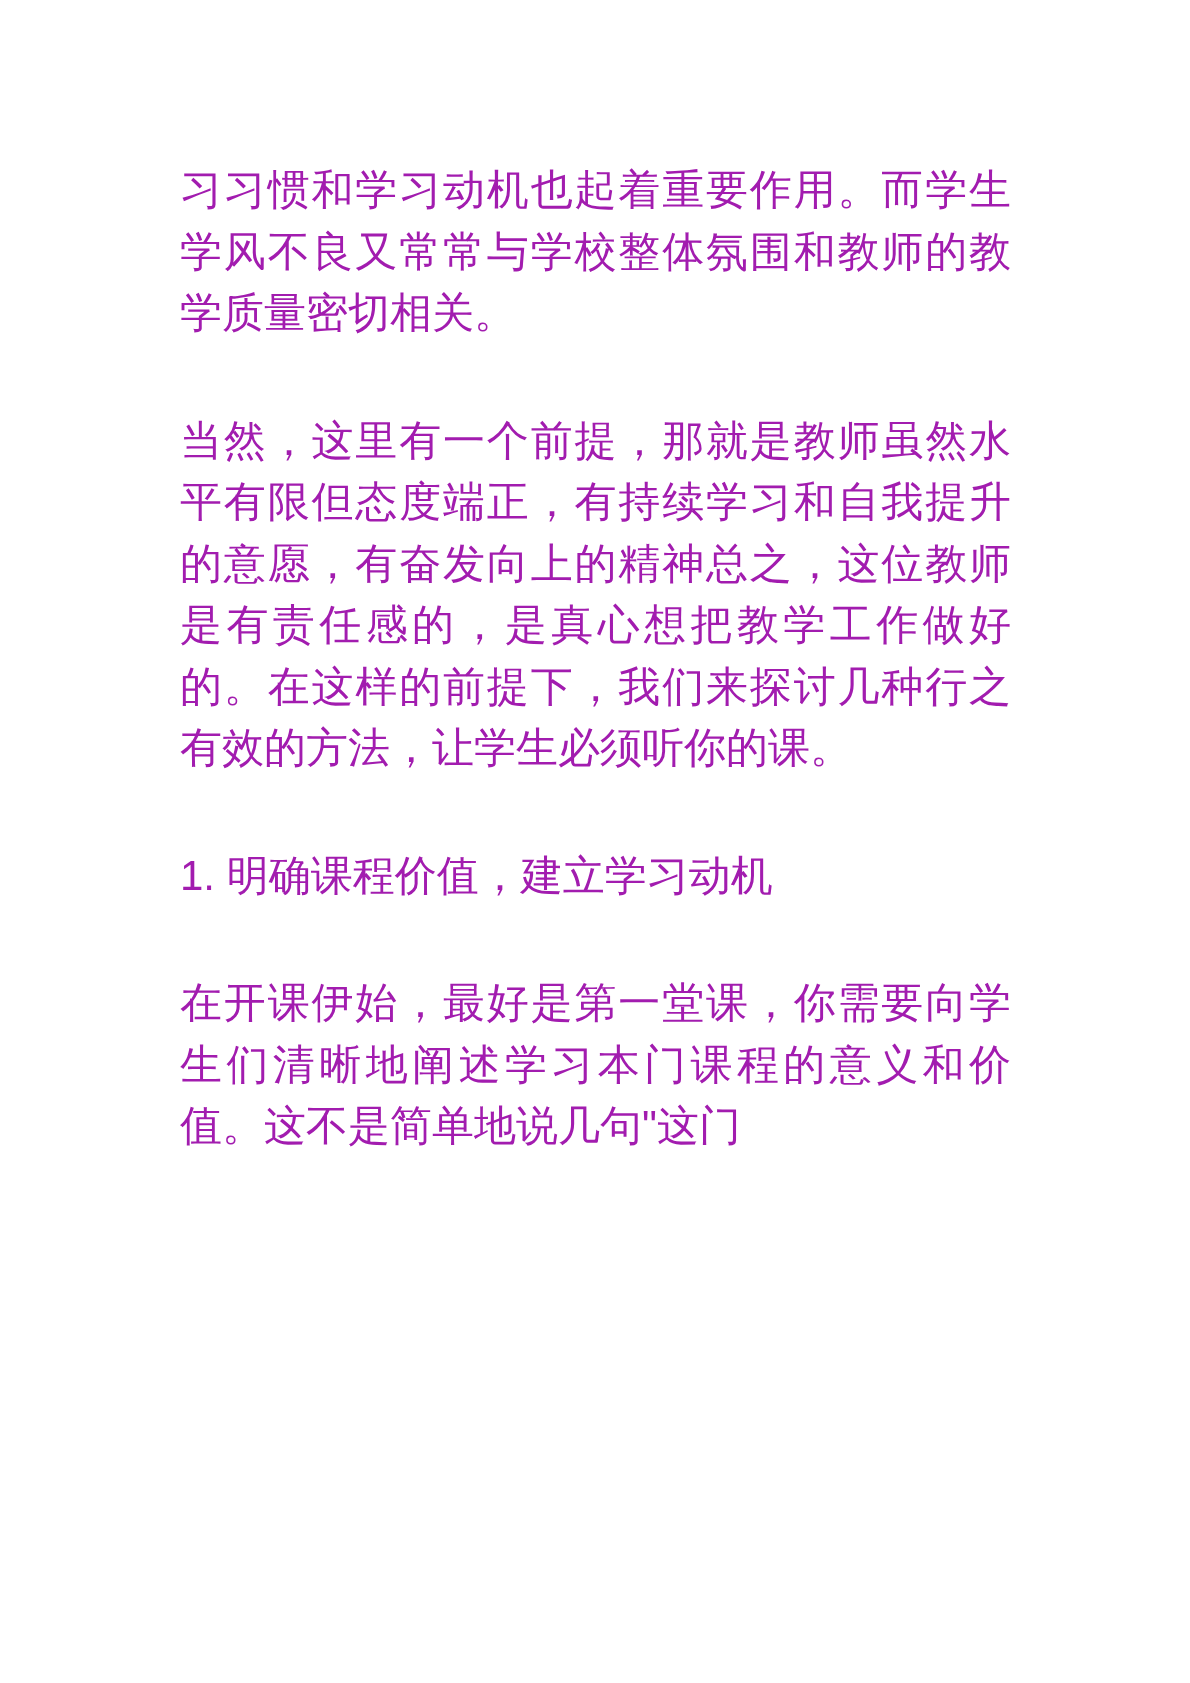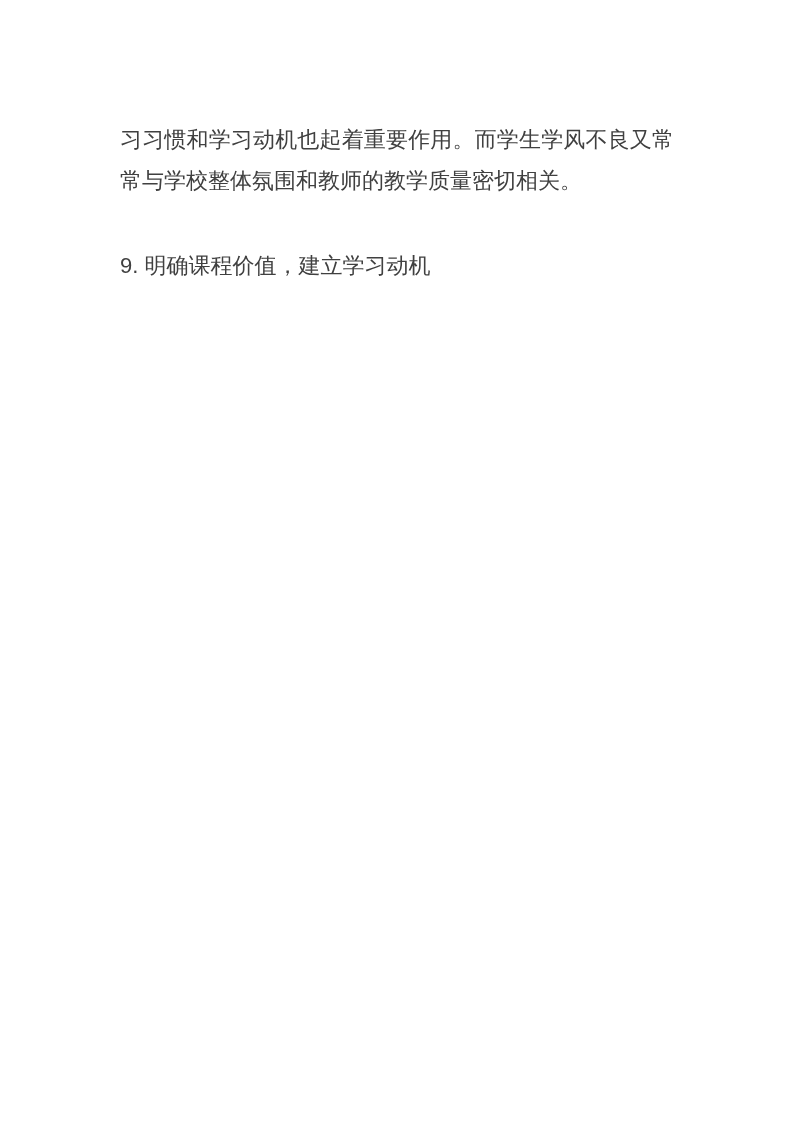--- a/index.html
+++ b/index.html
@@ -14,39 +14,41 @@
     font-family: "Liberation Sans", sans-serif;
   }
   .page {
     box-sizing: border-box;
     width: 793px;
     height: 1122px;
     background: #ffffff;
     padding: 102px 119px 0 120px;
   }
   .body-para, .section-heading {
-    margin: 17px 0 44px 0;
-    font-size: 22px;
+    margin: 4px 0 44px 0;
+    font-size: 28px;
     line-height: 41px;
     font-weight: 400;
-    color: #404040;
+    color: #a21caf;
     text-align: justify;
     text-justify: inter-ideograph;
     letter-spacing: 0;
   }
   .section-heading {
     text-align: left;
   }
   .body-para:last-child {
     margin-bottom: 0;
   }
 </style>
 </head>
 <body>
 
 <main class="page">
   <p class="body-para">习习惯和学习动机也起着重要作用。而学生学风不良又常常与学校整体氛围和教师的教学质量密切相关。</p>
 
 
+  <p class="body-para">当然，这里有一个前提，那就是教师虽然水平有限但态度端正，有持续学习和自我提升的意愿，有奋发向上的精神总之，这位教师是有责任感的，是真心想把教学工作做好的。在这样的前提下，我们来探讨几种行之有效的方法，让学生必须听你的课。</p>
 
-  <p class="section-heading">9. 明确课程价值，建立学习动机</p>
+  <p class="section-heading">1. 明确课程价值，建立学习动机</p>
 
+  <p class="body-para">在开课伊始，最好是第一堂课，你需要向学生们清晰地阐述学习本门课程的意义和价值。这不是简单地说几句"这门</p>
 </main>
 
 </body></html>

